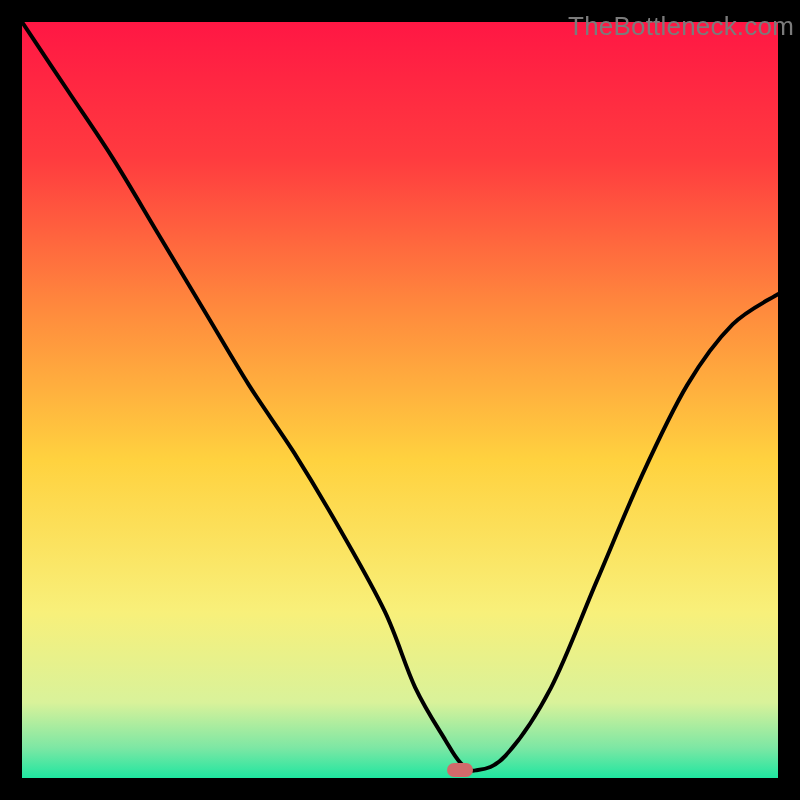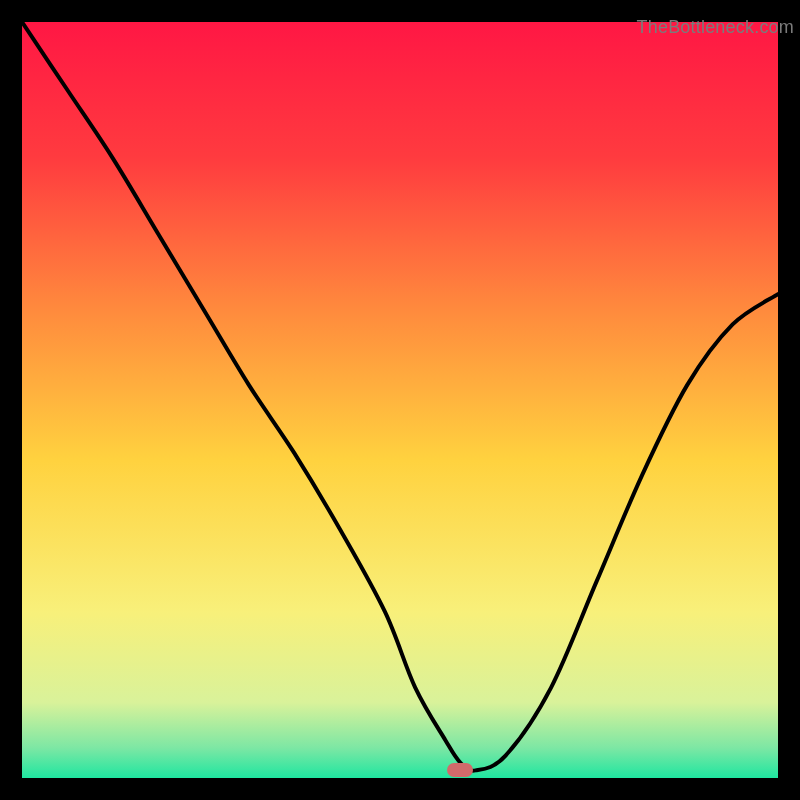--- a/index.html
+++ b/index.html
@@ -26,23 +26,23 @@
   }
   .gradient {
     position: absolute;
     left: 0;
     top: 0;
     width: 756px;
     height: 756px;
   }
   .watermark {
     position: absolute;
-    top: 17px;
+    top: 11px;
     right: 6px;
-    font-size: 18px;
+    font-size: 26px;
     font-weight: 500;
     color: #7b7b7b;
     letter-spacing: 0.2px;
     z-index: 5;
   }
   svg.curve {
     position: absolute;
     left: 0;
     top: 0;
     z-index: 3;

